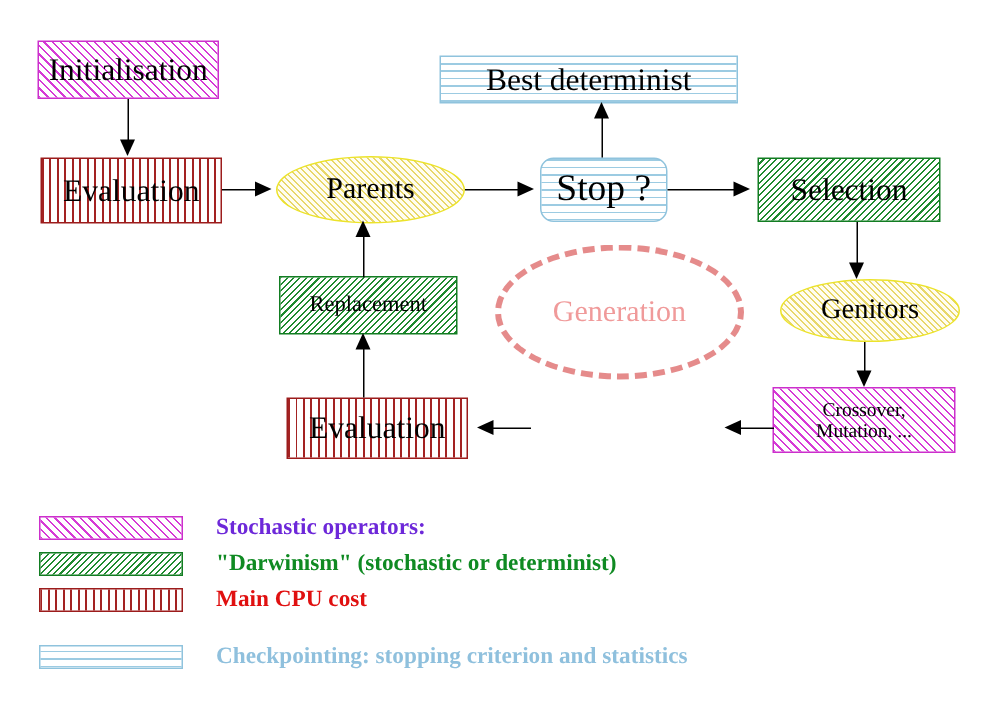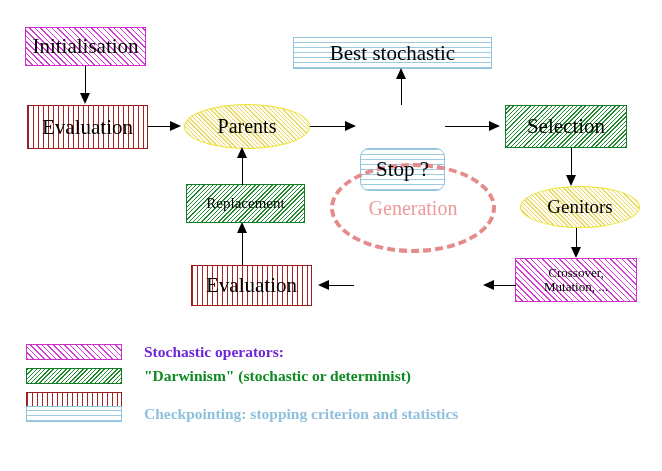--- a/index.html
+++ b/index.html
@@ -75,24 +75,24 @@
 
   <div class="node fill-red" style="left:27px;top:105px;width:121px;height:44px;font-size:21px;">
     <span>Evaluation</span>
   </div>
 
   <div class="node fill-yellow ellipse" style="left:184px;top:104px;width:126px;height:45px;font-size:20px;">
     <span>Parents</span>
   </div>
 
   <div class="node fill-blue" style="left:293px;top:37px;width:199px;height:32px;font-size:21px;">
-    <span>Best stochastic</span>
+    <span>Best determinist</span>
   </div>
 
-  <div class="node fill-blue rounded" style="left:360px;top:105px;width:85px;height:43px;font-size:21px;margin-top:43px;">
+  <div class="node fill-blue rounded" style="left:360px;top:105px;width:85px;height:43px;font-size:25px;">
     <span>Stop ?</span>
   </div>
 
   <div class="node fill-green" style="left:505px;top:105px;width:122px;height:43px;font-size:21px;">
     <span>Selection</span>
   </div>
 
   <div class="node fill-green" style="left:186px;top:184px;width:119px;height:39px;font-size:15px;">
     <span>Replacement</span>
   </div>
@@ -155,22 +155,23 @@
       <div class="lg-text t-magenta">Stochastic operators:</div>
     </div>
 
     <div class="lg-row" style="top:30px;">
       <div class="sw fill-green"></div>
       <div class="lg-text t-green">"Darwinism" (stochastic or determinist)</div>
     </div>
 
     <div class="lg-row" style="top:54px;">
       <div class="sw fill-red"></div>
+      <div class="lg-text t-red">Main CPU cost</div>
     </div>
 
-    <div class="lg-row" style="top:68px;">
+    <div class="lg-row" style="top:92px;">
       <div class="sw fill-blue"></div>
       <div class="lg-text t-blue">Checkpointing: stopping criterion and statistics</div>
     </div>
 
   </div>
 
 </div>
 
 </body></html>

